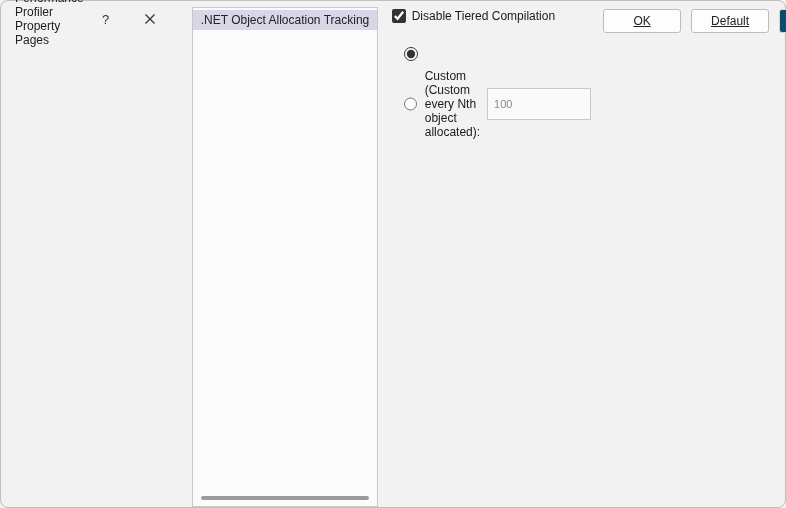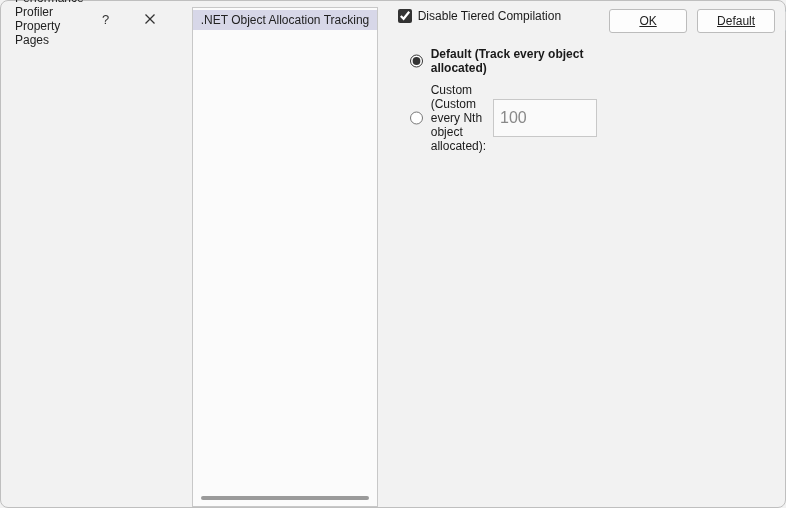--- a/index.html
+++ b/index.html
@@ -34,21 +34,21 @@
   .titlebar .tbtn {
     width: 44px; height: 30px;
     display: flex; align-items: center; justify-content: center;
     color: #333;
   }
   .titlebar .tbtn svg { width: 10px; height: 10px; }
   .body {
     flex: 1;
     display: flex;
     padding: 6px 12px 0 12px;
-    gap: 20px;
+    gap: 14px;
     min-height: 0;
   }
   .sidebar {
     width: 186px;
     border: 1px solid #c8c8c8;
     background: #fbfbfb;
     position: relative;
     overflow: hidden;
   }
   .sidebar-item {
@@ -95,28 +95,28 @@
     margin: 0 6px 0 0;
     accent-color: #333;
   }
   input[type="radio"] {
     width: 14px; height: 14px;
     margin: 0 8px 0 0;
     accent-color: #333;
   }
   .num-input {
     width: 104px;
-    height: 38px;
+    height: 32px;
     border: 1px solid #c8c8c8;
     background: #fafafa;
     color: #888;
     padding: 0 6px;
     margin-left: 6px;
     font-family: inherit;
-    font-size: 16px;
+    font-size: 11px;
   }
   .footer {
     height: 48px;
     display: flex;
     align-items: center;
     justify-content: flex-end;
     gap: 10px;
     padding: 0 14px 8px 0;
   }
   .btn {
@@ -168,21 +168,20 @@
     <div class="content">
 
       <div class="row">
         <input type="checkbox" id="cb1" checked="" style="">
         <label for="cb1">Disable Tiered Compilation</label>
       </div>
 
 
       <div class="radio-row bold">
         <input type="radio" name="rate" id="r1" checked="" style="">
-        <label for="r1">Default (Track every object allocated)</label>
       </div>
 
       <div class="radio-row">
         <input type="radio" name="rate" id="r2" style="">
         <label for="r2">Custom (Custom every Nth object allocated):</label>
         <input type="text" class="num-input" disabled="" value="100" style="">
       </div>
 
     </div>
   </div>

